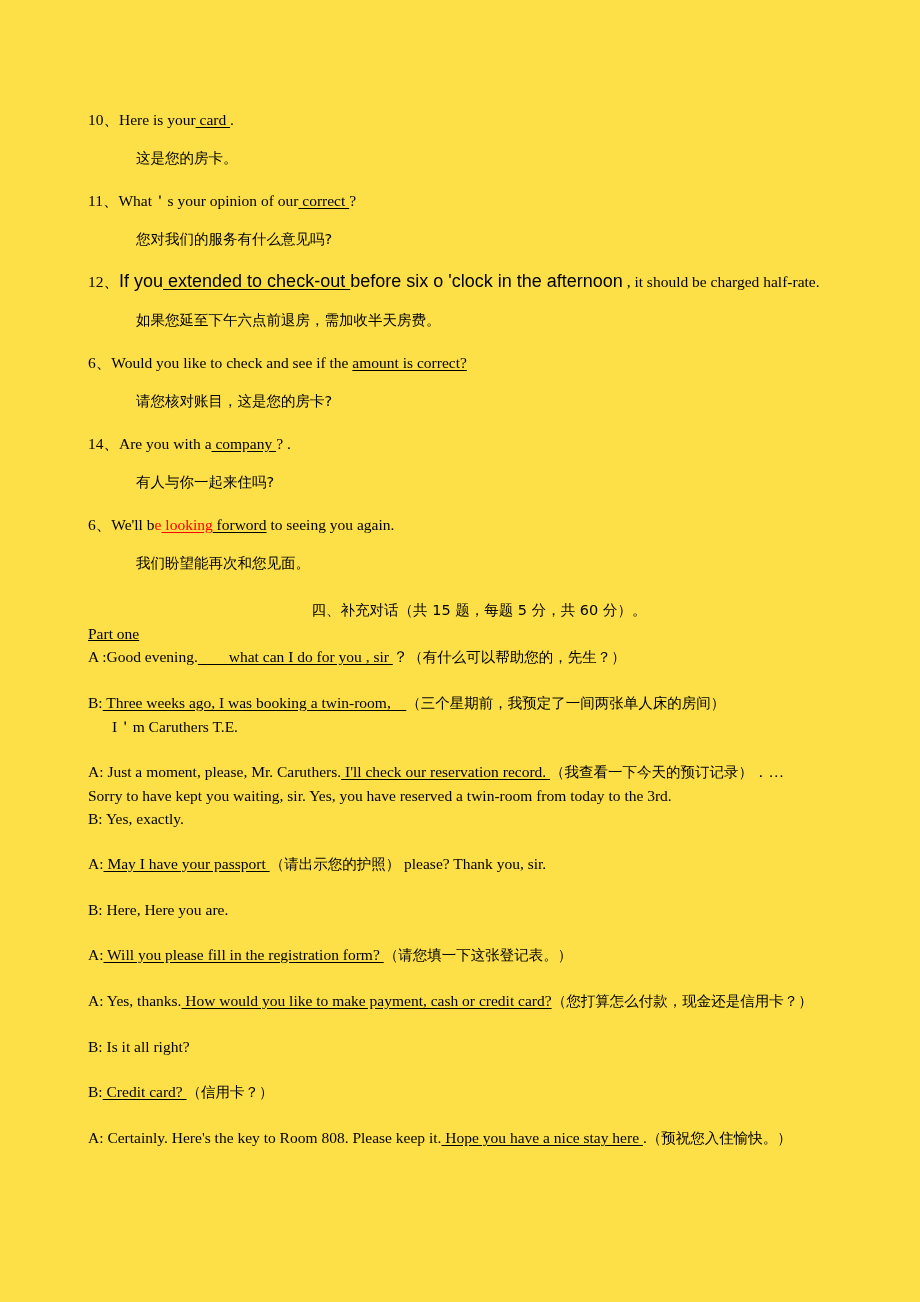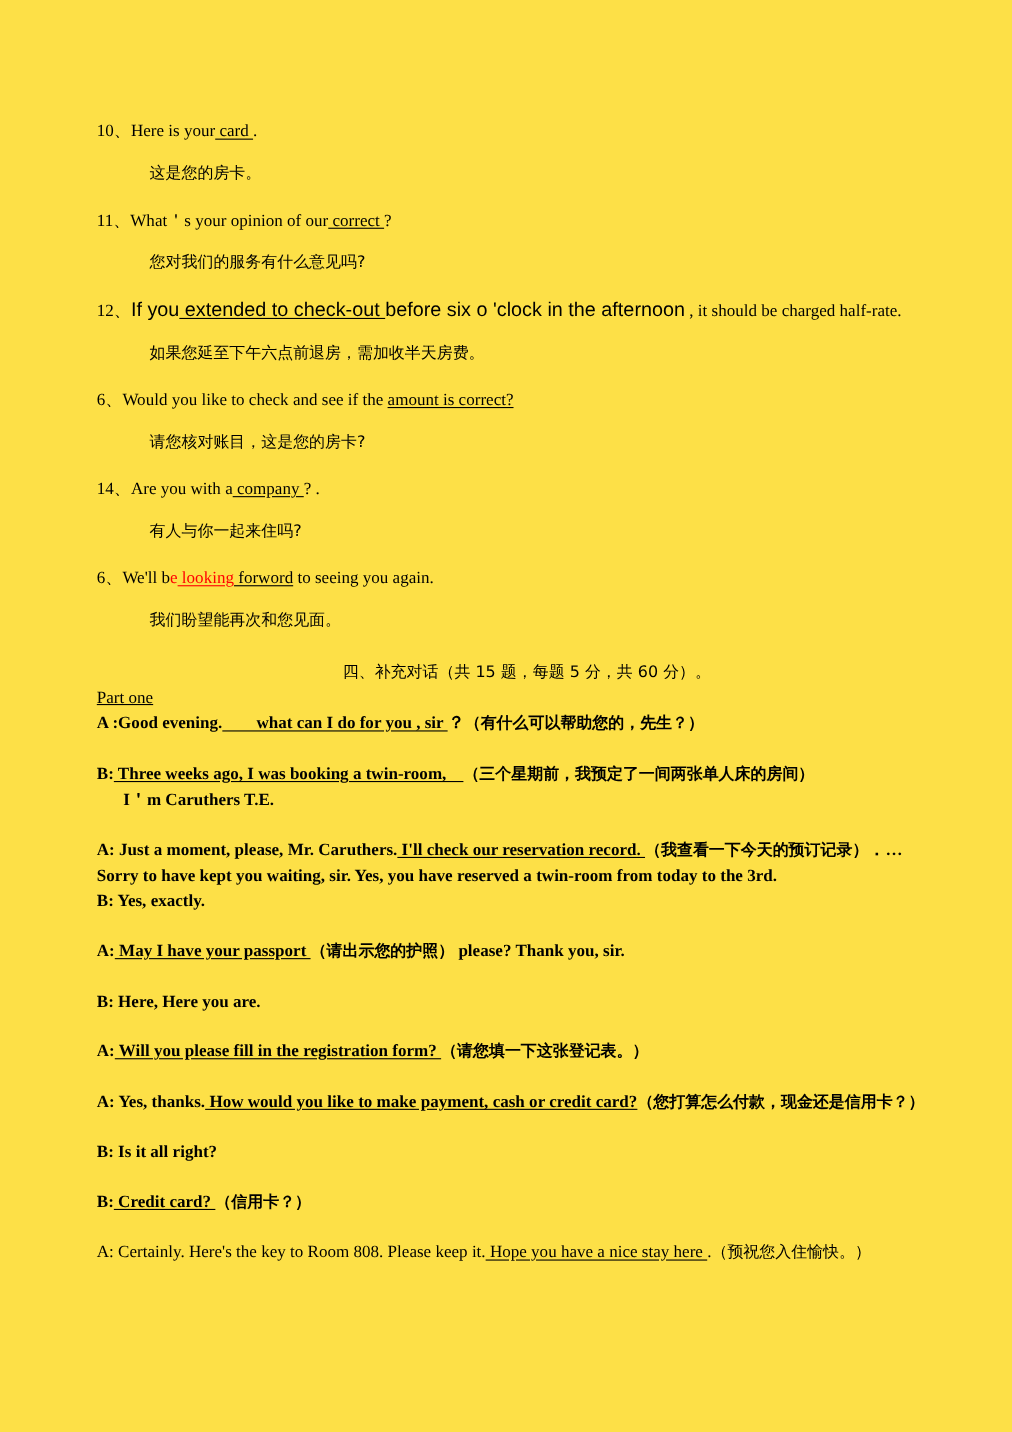--- a/index.html
+++ b/index.html
@@ -46,21 +46,21 @@
   .num { letter-spacing: 0; }
 
   
   .section-head { margin-top: 24px; margin-bottom: 0; text-align: center; }
   .partline { margin: 0; text-decoration: underline; }
 
   
   .dlg { margin: 0 0 22px 0; }
   .dlg p { margin: 0; }
   .indent-1 { padding-left: 24px; }
-  .gap-sm { margin-bottom: 22px; font-weight: bold; }
+  .gap-sm { margin-bottom: 22px; }
 </style>
 </head>
 <body>
 
 <div class="page">
 
   <div class="qitem">
     <p class="line en serif"><span class="num">10、</span><span>Here is your</span><span class="u"> card </span><span>.</span></p>
     <p class="line zh cn">这是您的房卡。</p>
   </div>

